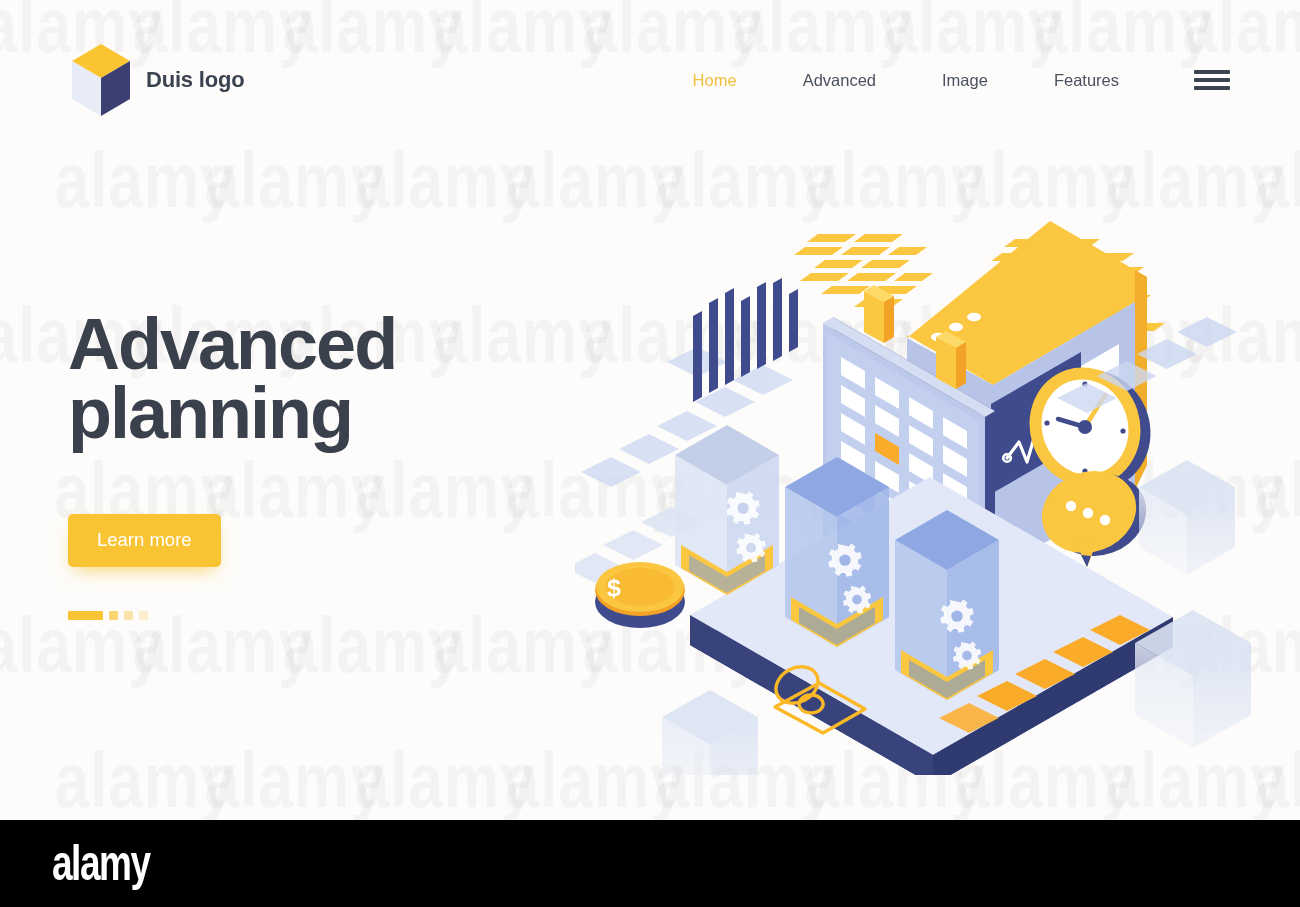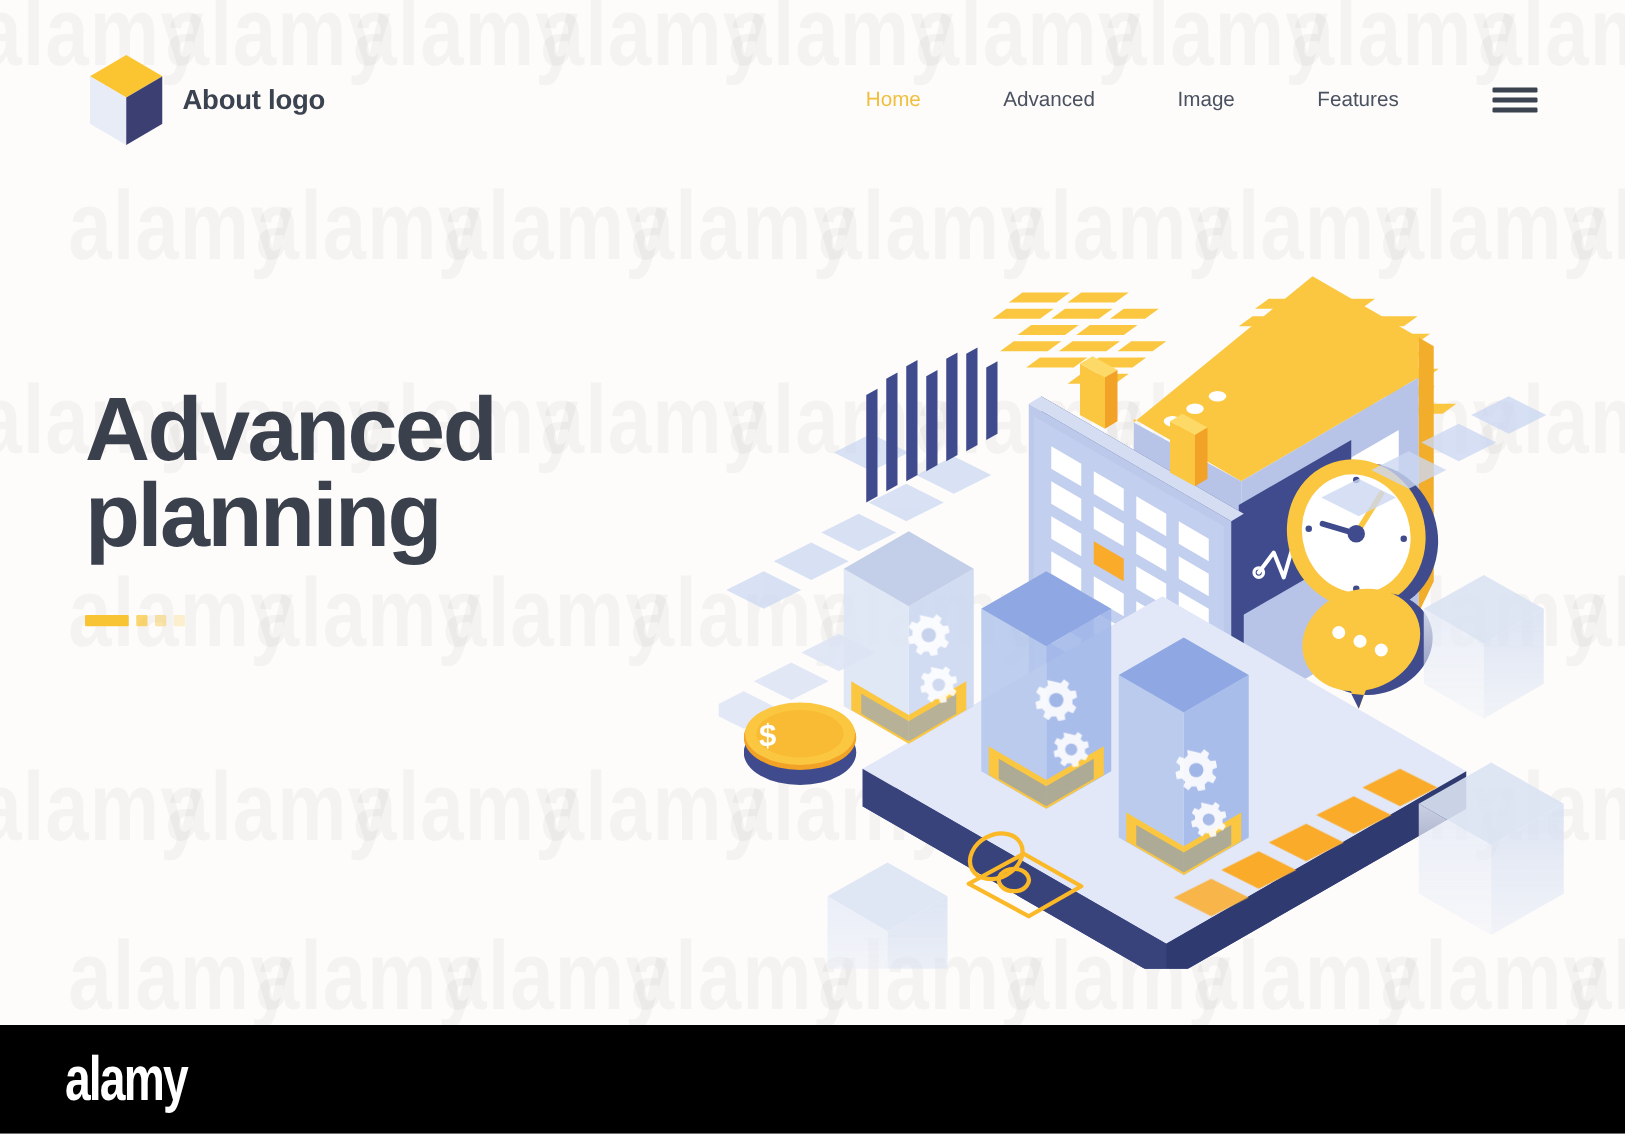--- a/index.html
+++ b/index.html
@@ -206,21 +206,21 @@
         <div class="wm" style="left: 1232px; top: 735px; font-size: 78px; transform: scaleX(0.8);">alamy</div>
       </div>
 
     <div class="header">
       <div class="brand">
         <svg class="logo-cube" viewBox="0 0 58 72">
           <polygon points="29,0 58,17 29,34 0,17" fill="#fbc531"></polygon>
           <polygon points="0,17 29,34 29,72 0,55" fill="#e8ecf7"></polygon>
           <polygon points="58,17 58,55 29,72 29,34" fill="#3b3f72"></polygon>
         </svg>
-        <span class="brand-name">About logo</span>
+        <span class="brand-name">Duis logo</span>
       </div>
 
       <nav class="nav">
         <span class="nav-item">
           <a class="nav-link active" href="#">Home</a>
         </span>
         <span class="nav-item">
           <a class="nav-link" href="#">Advanced</a>
         </span>
         <span class="nav-item">
@@ -233,20 +233,21 @@
           <span></span>
           <span></span>
           <span></span>
         </div>
       </nav>
     </div>
 
     <div class="copy">
       <h1 class="headline">Advanced
 planning</h1>
+      <button class="cta">Learn more</button>
       <div class="dots">
         <span class="dot-bar"></span>
         <span class="dot o2"></span>
         <span class="dot o3"></span>
         <span class="dot o4"></span>
       </div>
     </div>
 
     <div class="illo">
       <svg viewBox="0 0 700 560">

